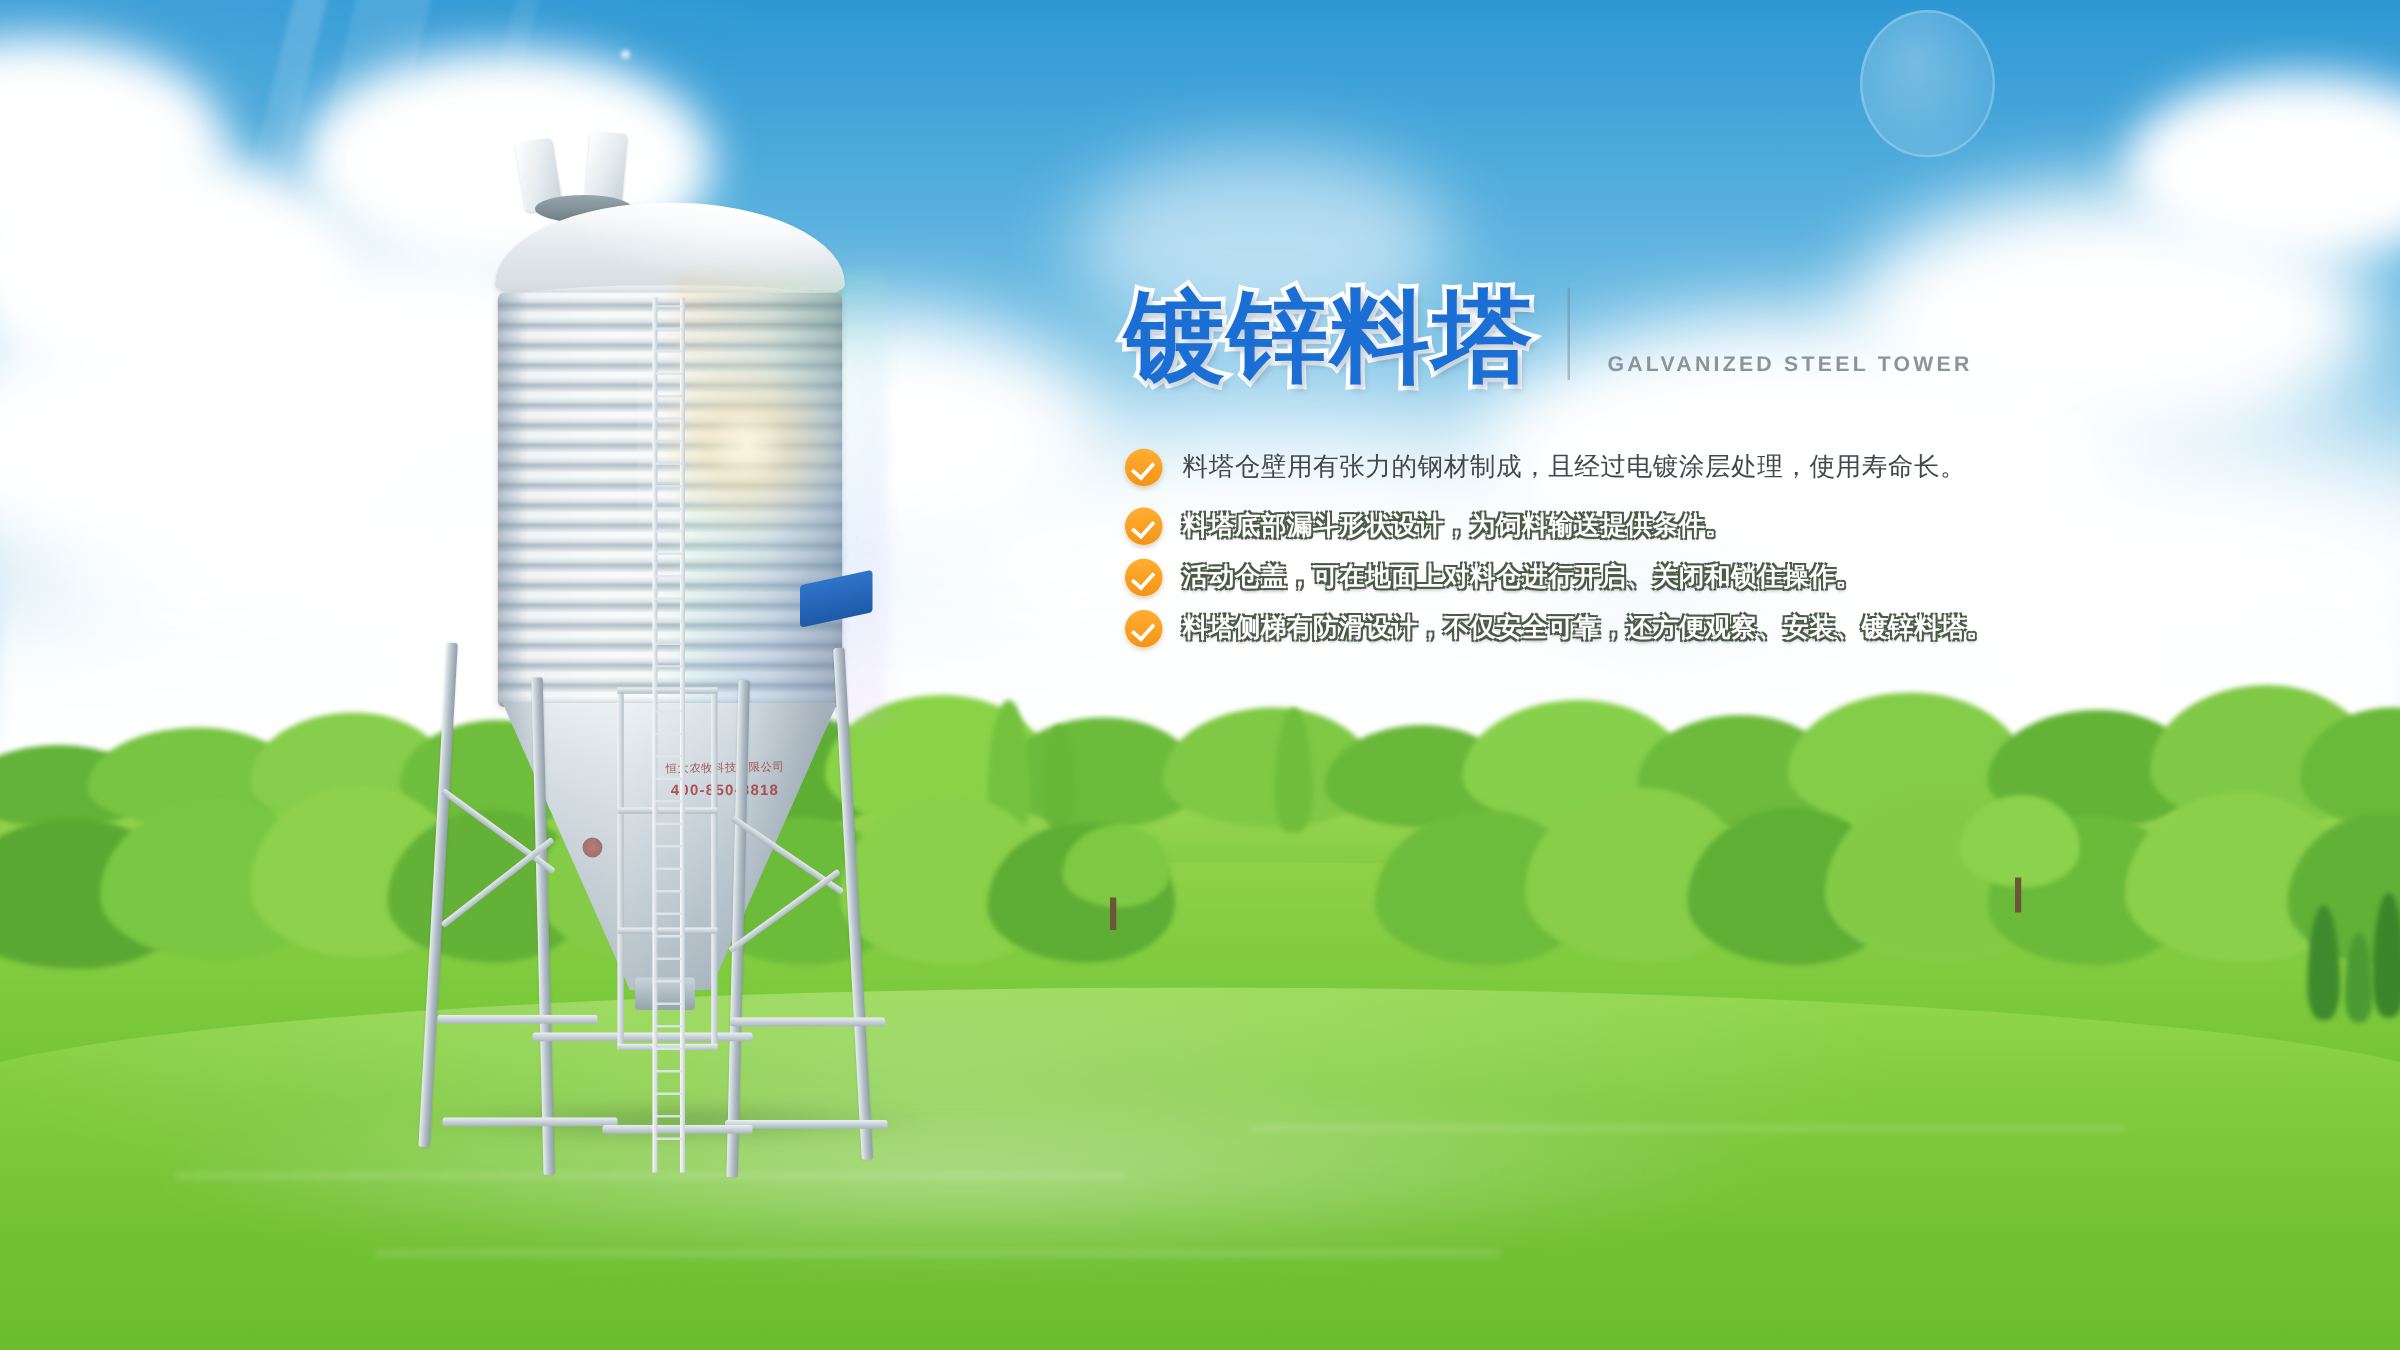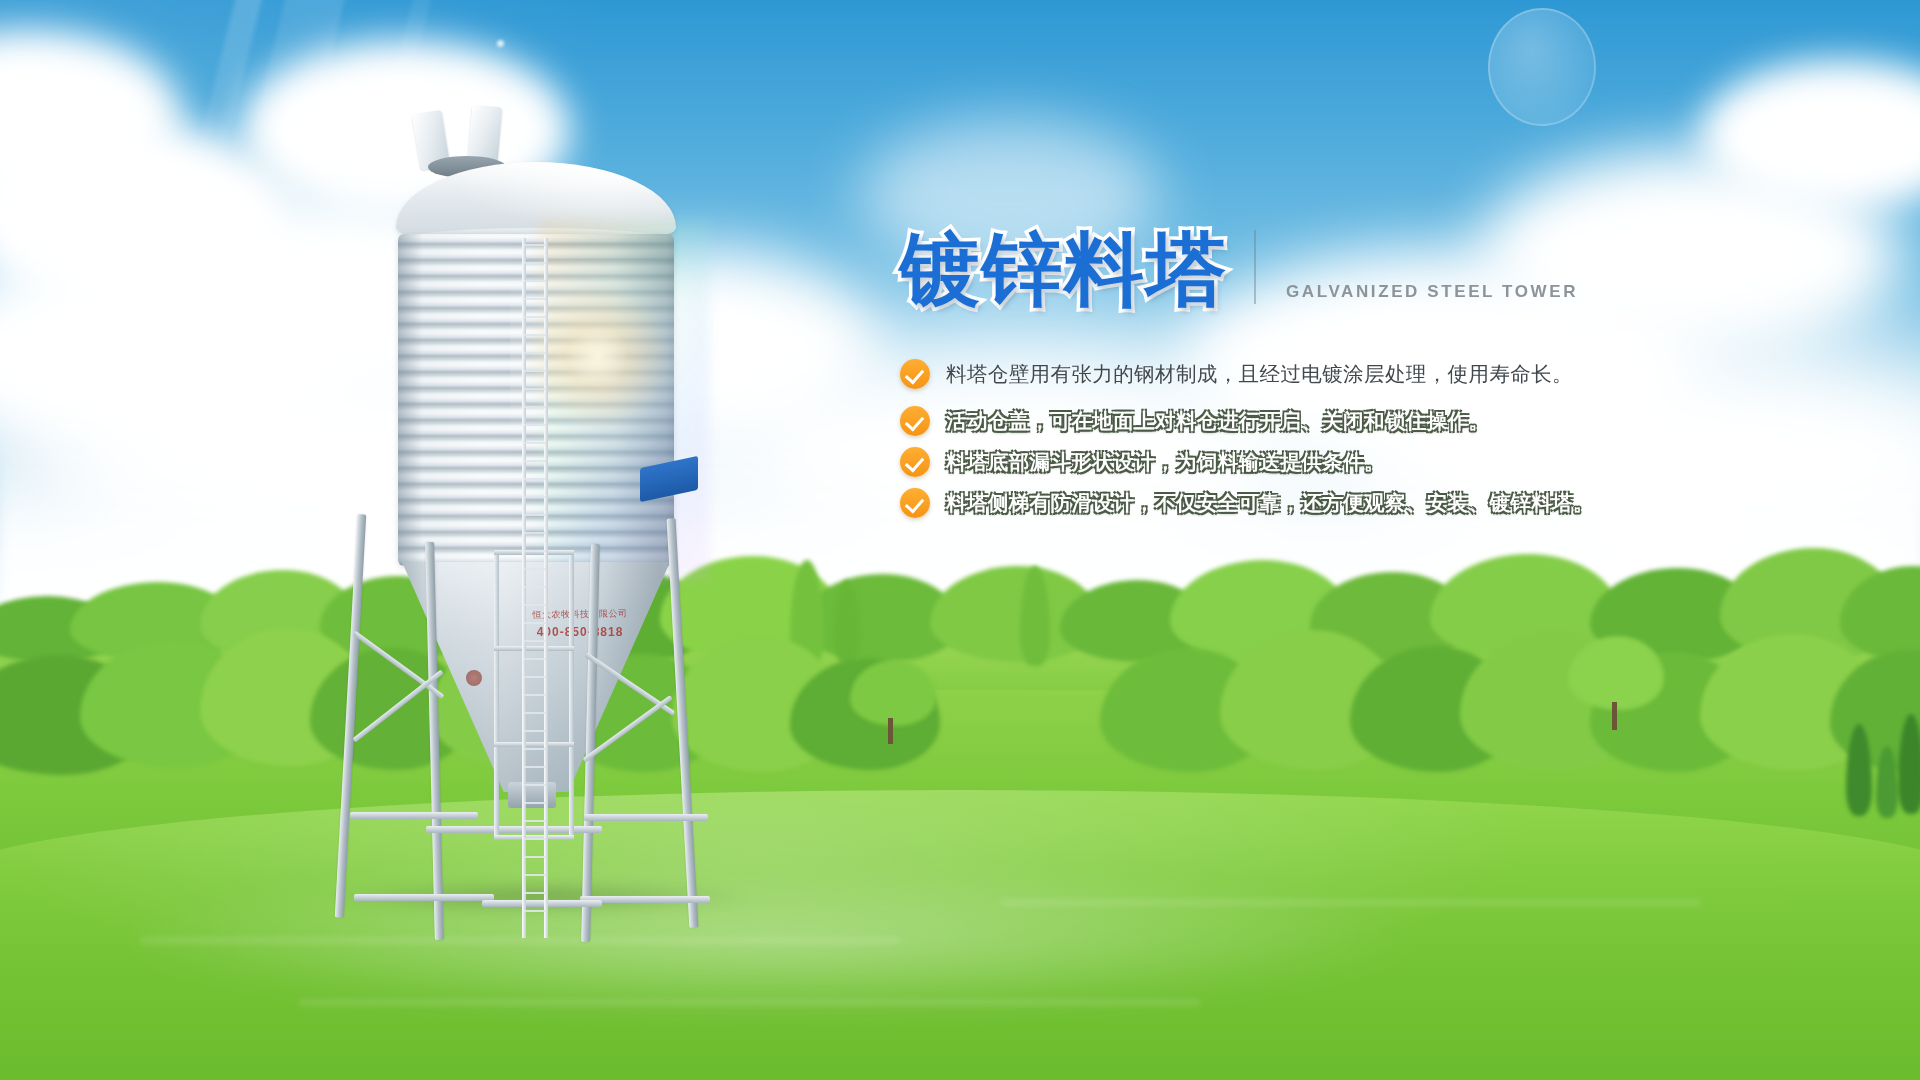--- a/index.html
+++ b/index.html
@@ -404,25 +404,25 @@
     </div>
 
 
     <div class="features">
       <div class="feat">
         <span class="check"></span>
         <span class="feat-text">料塔仓壁用有张力的钢材制成，且经过电镀涂层处理，使用寿命长。</span>
       </div>
       <div class="feat on-grass spaced">
         <span class="check"></span>
-        <span class="feat-text">活动仓盖，可在地面上对料仓进行开启、关闭和锁住操作。</span>
+        <span class="feat-text">料塔底部漏斗形状设计，为饲料输送提供条件。</span>
       </div>
       <div class="feat on-grass spaced">
         <span class="check"></span>
-        <span class="feat-text">料塔底部漏斗形状设计，为饲料输送提供条件。</span>
+        <span class="feat-text">活动仓盖，可在地面上对料仓进行开启、关闭和锁住操作。</span>
       </div>
       <div class="feat on-grass">
         <span class="check"></span>
         <span class="feat-text">料塔侧梯有防滑设计，不仅安全可靠，还方便观察、安装、镀锌料塔。</span>
       </div>
     </div>
   </div>
 
 </div>
 

